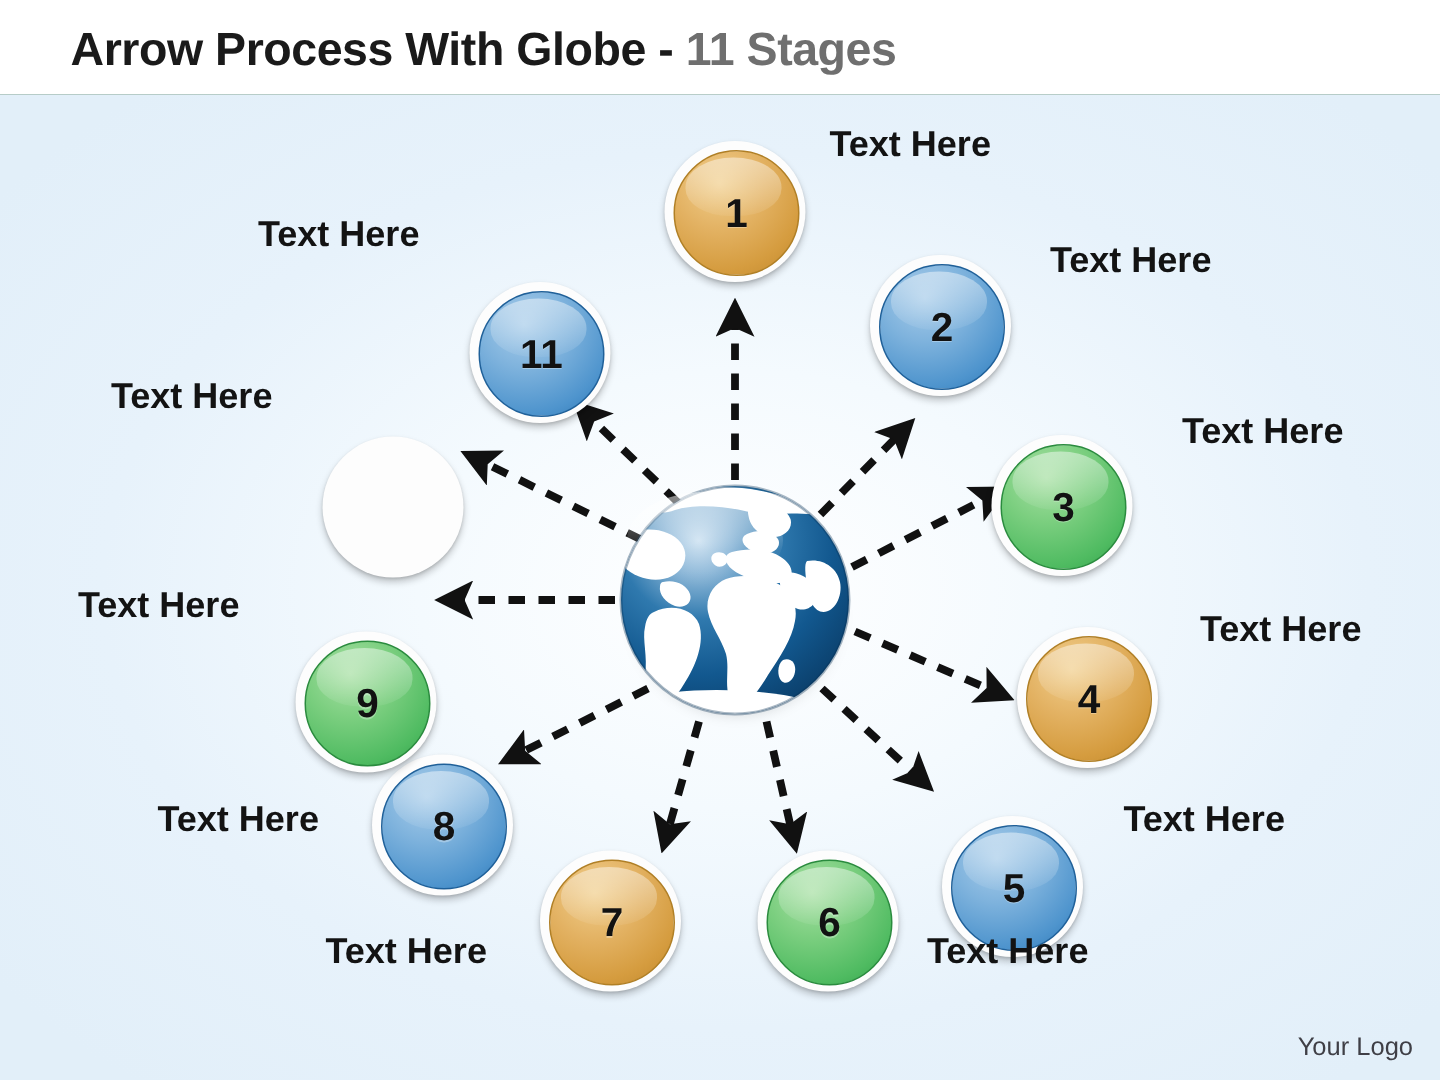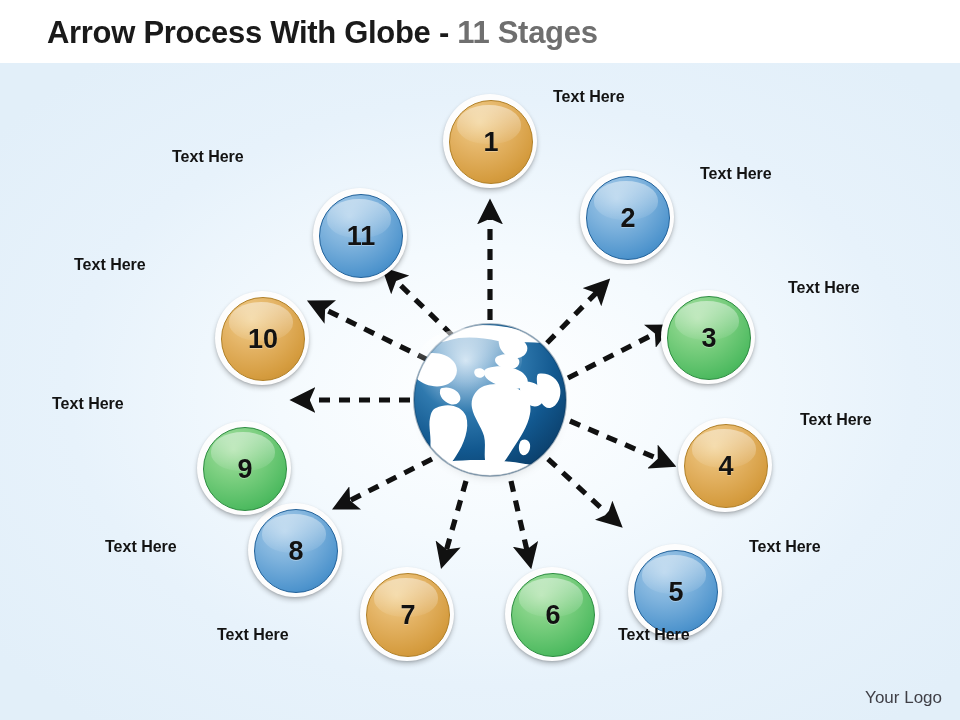--- a/index.html
+++ b/index.html
@@ -77,21 +77,21 @@
     background:radial-gradient(circle at 36% 26%, #a9cdea 0%, #7fb3dd 36%, #4e94cd 74%, #2e77b4 100%);
     border:1.5px solid #1f6099;
   }
   .c-green .disc{
     background:radial-gradient(circle at 36% 26%, #a8e0a4 0%, #7ccf80 36%, #4fbb61 74%, #33a04a 100%);
     border:1.5px solid #2a8b3e;
   }
 
   
   .lbl{
-    position:absolute;font-size:16px;font-weight:bold;color:#131313;
+    position:absolute;font-size:24px;font-weight:bold;color:#131313;
     white-space:nowrap;line-height:22px;
   }
   .lbl.r{text-align:left;}
   .lbl.l{text-align:right;}
 
   
   #logo{
     position:absolute;right:18px;bottom:12px;
     font-size:17px;color:#3f3f46;white-space:nowrap;
   }
@@ -272,23 +272,20 @@
     <div class="node c-green" style="left:197px;top:358px;">
       <div class="ring"></div>
       <div class="disc">
         <span class="num">9</span>
       </div>
     </div>
     <div class="lbl l" style="left:52px;top:330px;">Text Here</div>
 
     <div class="node c-orange" style="left:215px;top:228px;">
       <div class="ring"></div>
-      <div class="disc">
-        <span class="num">10</span>
-      </div>
     </div>
     <div class="lbl l" style="left:74px;top:191px;">Text Here</div>
 
     <div class="node c-blue" style="left:313px;top:125px;">
       <div class="ring"></div>
       <div class="disc">
         <span class="num">11</span>
       </div>
     </div>
     <div class="lbl l" style="left:172px;top:83px;">Text Here</div>

